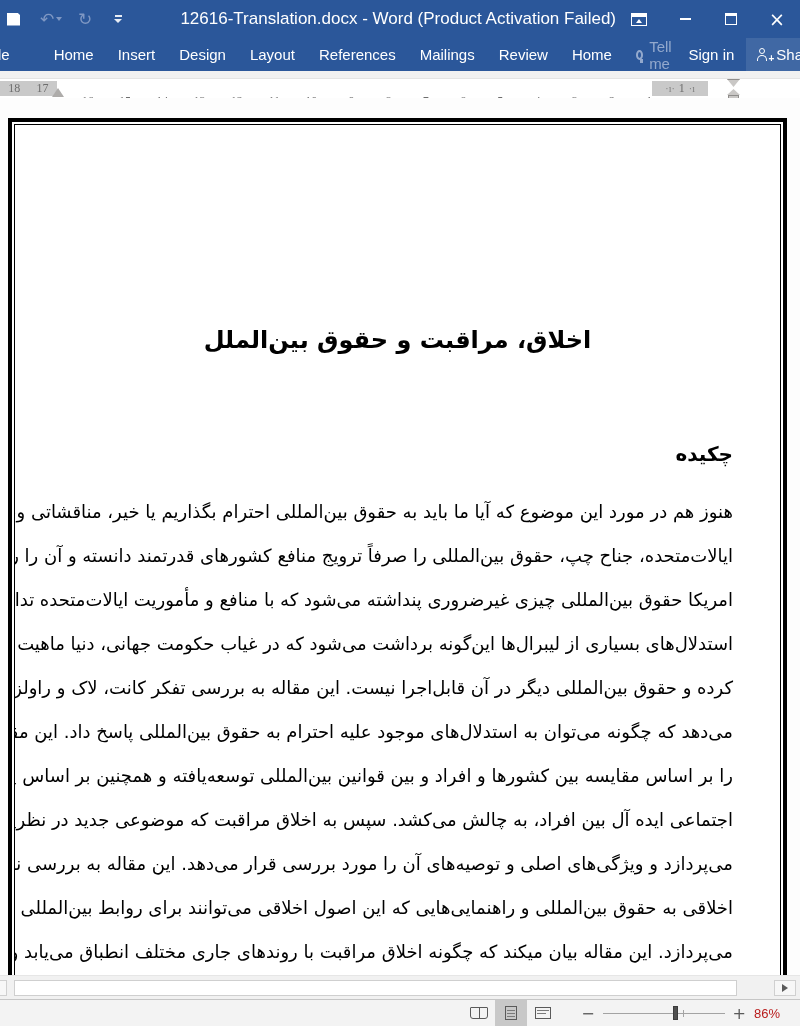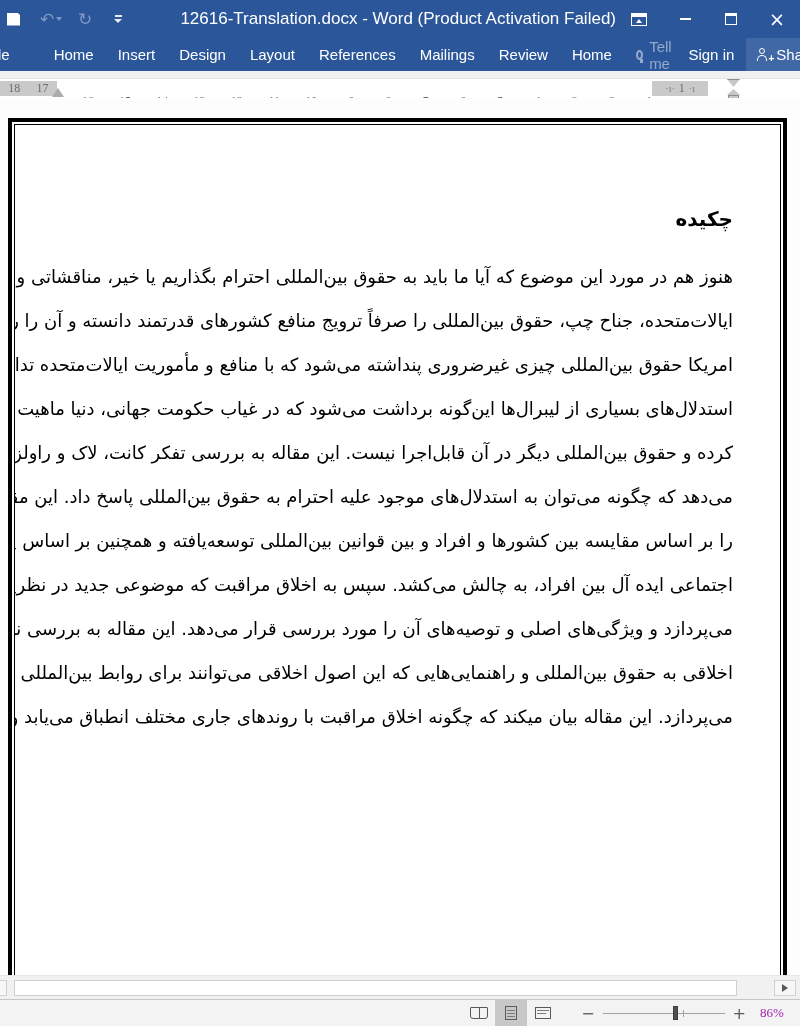--- a/index.html
+++ b/index.html
@@ -122,21 +122,21 @@
     background-position:1px 1px; background-repeat:no-repeat; background-clip:content-box; padding:2px 1px; }
   .icon-weblayout { position:relative; width:16px; height:12px; border:1px solid #5a5a5a; }
   .icon-weblayout::before { content:""; position:absolute; left:1px; right:1px; top:2px; height:1px; background:#7a7a7a; }
   .icon-weblayout::after { content:""; position:absolute; left:1px; right:4px; top:5px; height:1px; background:#7a7a7a; }
   .zoom-ctrl { display:flex; align-items:center; margin-left:14px; }
   .zoom-sign { font-size:16px; color:#5a5a5a; padding:0 8px; font-family:"DejaVu Sans",sans-serif; }
   .zoom-track { position:relative; width:122px; height:16px; }
   .zoom-track .line { position:absolute; left:0; right:0; top:8px; height:1px; background:#a3a3a3; }
   .zoom-track .tick { position:absolute; left:80px; top:5px; width:1px; height:7px; background:#a3a3a3; }
   .zoom-thumb { position:absolute; left:70px; top:1px; width:5px; height:14px; background:#4f4f4f; border:1px solid #3c3c3c; }
-  .zoom-pct { width:46px; text-align:center; padding-right:10px; color:#a21caf;font-family:Liberation Serif, serif; }
+  .zoom-pct { width:46px; text-align:left; padding-right:10px; color:#b91c1c; }
 </style>
 </head>
 <body>
 
 <div class="window">
 
   <div class="titlebar">
     <div class="qat">
       <div class="qat-btn">
         <span class="save-glyph"></span>
@@ -265,20 +265,21 @@
     <div class="marker-right">
       <span class="fl"></span>
       <span class="hg"></span>
       <span class="bx"></span>
     </div>
   </div>
 
   <div class="doc-area">
     <div class="page">
       <div class="page-inner">
+        <div class="doc-title">اخلاق، مراقبت و حقوق بین‌الملل</div>
         <div class="doc-heading">چکیده</div>
         <div class="doc-body">
           <div class="doc-line">هنوز هم در مورد این موضوع که آیا ما باید به حقوق بین‌المللی احترام بگذاریم یا خیر، مناقشاتی وجود دارد. در</div>
           <div class="doc-line">ایالات‌متحده، جناح چپ، حقوق بین‌المللی را صرفاً ترویج منافع کشورهای قدرتمند دانسته و آن را رد می‌کند. در</div>
           <div class="doc-line">امریکا حقوق بین‌المللی چیزی غیرضروری پنداشته می‌شود که با منافع و مأموریت ایالات‌متحده تداخل دارد. از</div>
           <div class="doc-line">استدلال‌های بسیاری از لیبرال‌ها این‌گونه برداشت می‌شود که در غیاب حکومت جهانی، دنیا ماهیت هابزی۱ پیدا</div>
           <div class="doc-line">کرده و حقوق بین‌المللی دیگر در آن قابل‌اجرا نیست. این مقاله به بررسی تفکر کانت، لاک و راولز۲ پرداخته و نشان</div>
           <div class="doc-line">می‌دهد که چگونه می‌توان به استدلال‌های موجود علیه احترام به حقوق بین‌المللی پاسخ داد. این مقاله استدلال‌ها</div>
           <div class="doc-line">را بر اساس مقایسه بین کشورها و افراد و بین قوانین بین‌المللی توسعه‌یافته و همچنین بر اساس یک قرارداد</div>
           <div class="doc-line">اجتماعی ایده آل بین افراد، به چالش می‌کشد. سپس به اخلاق مراقبت که موضوعی جدید در نظریه اخلاقی است،</div>

